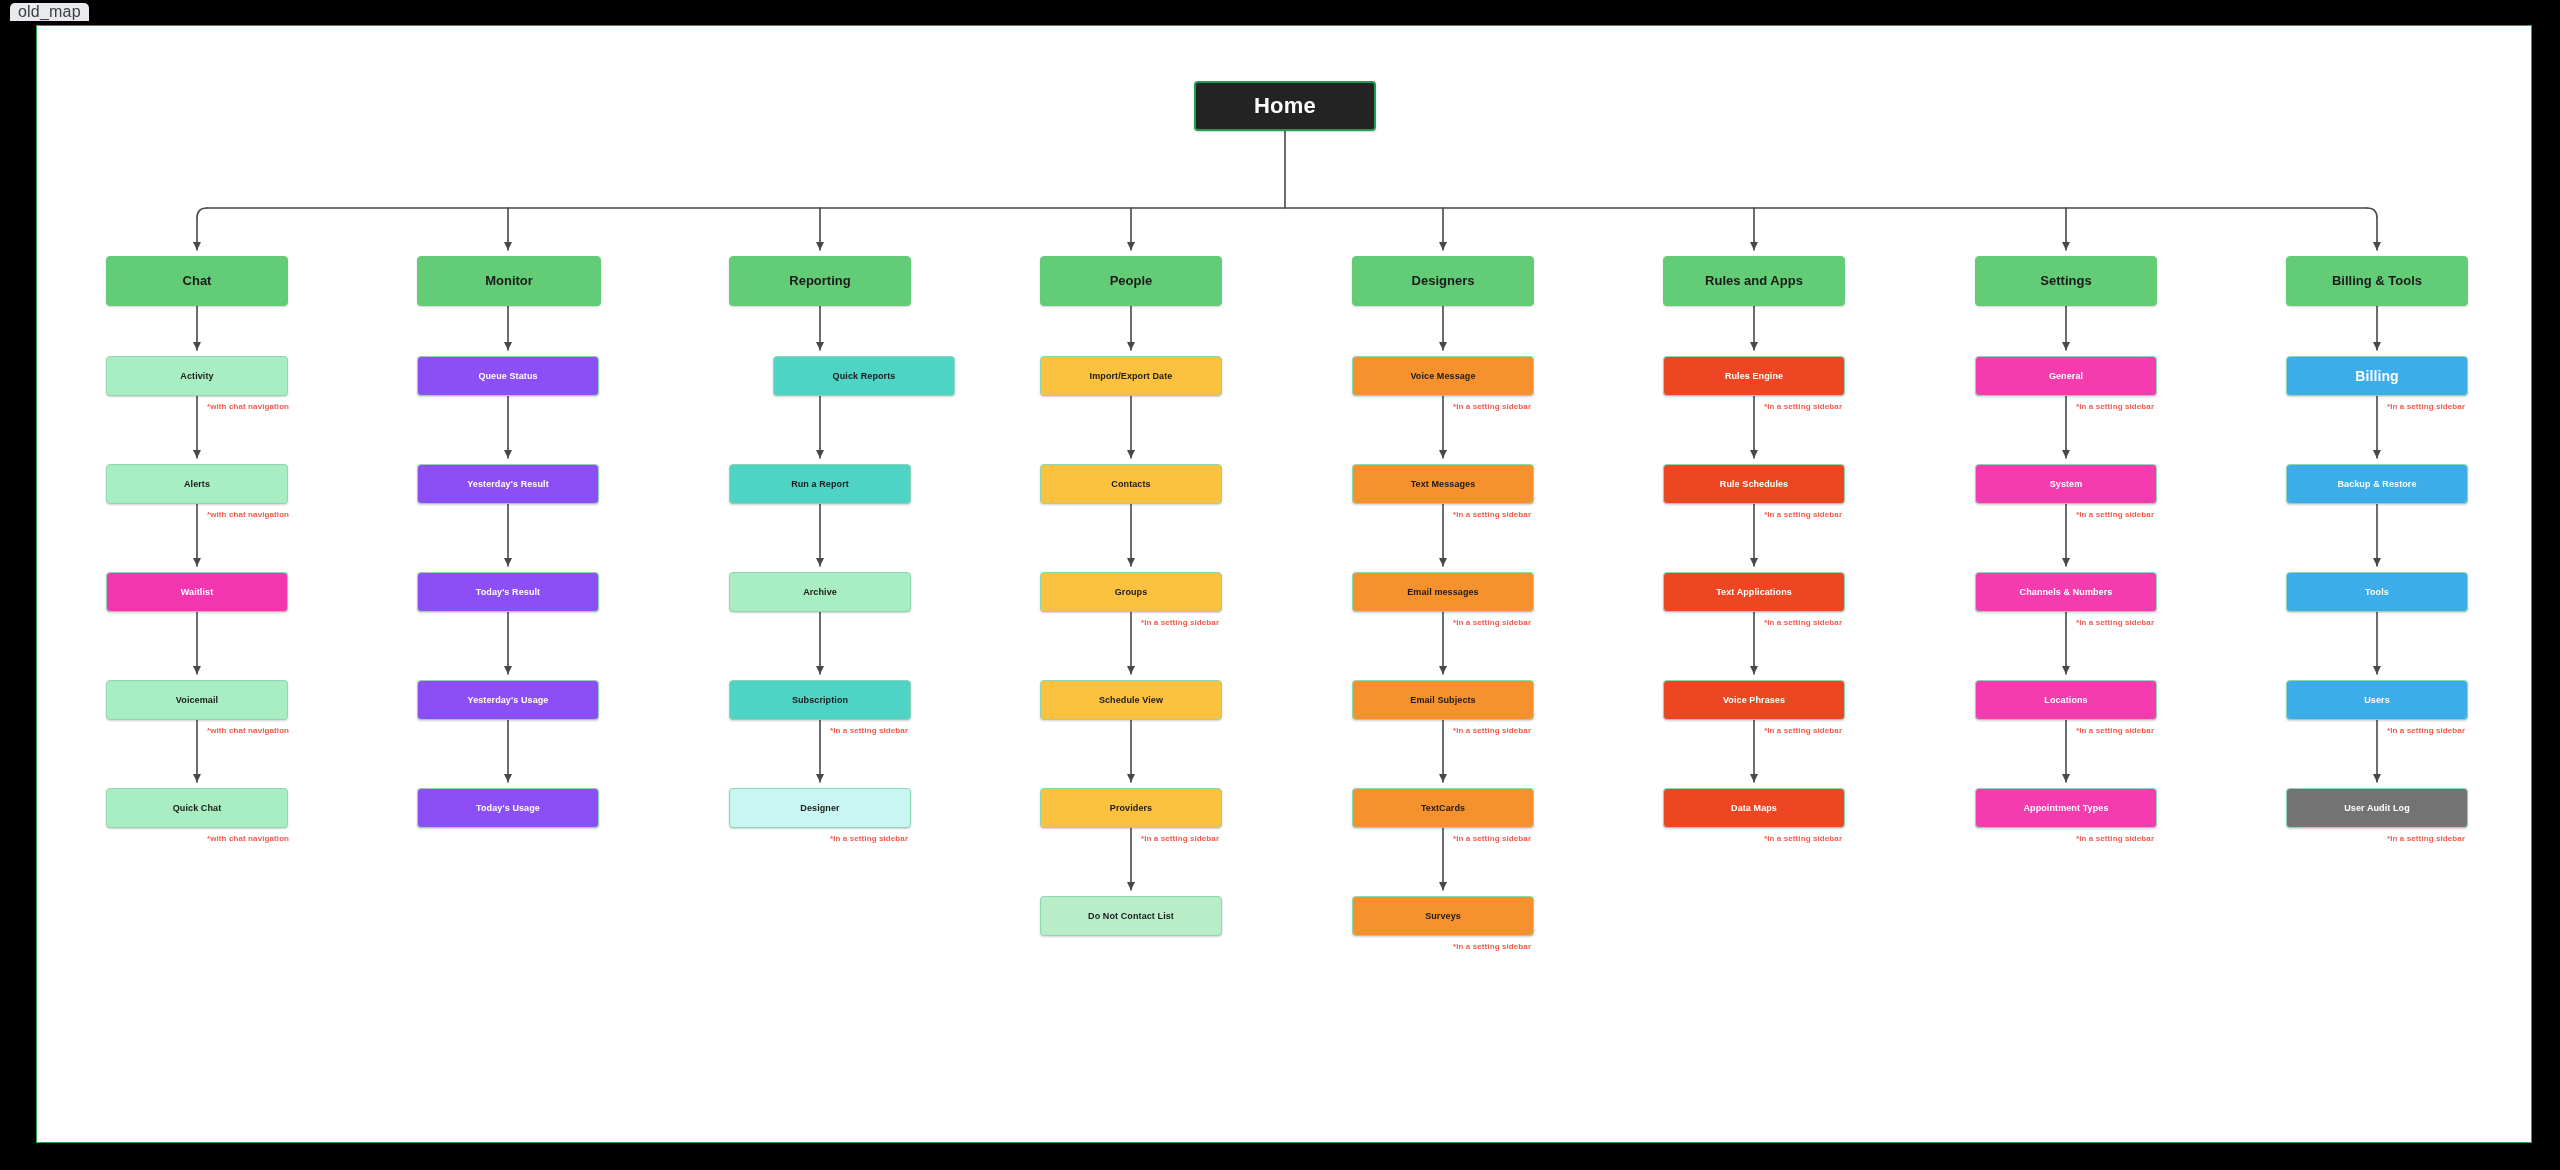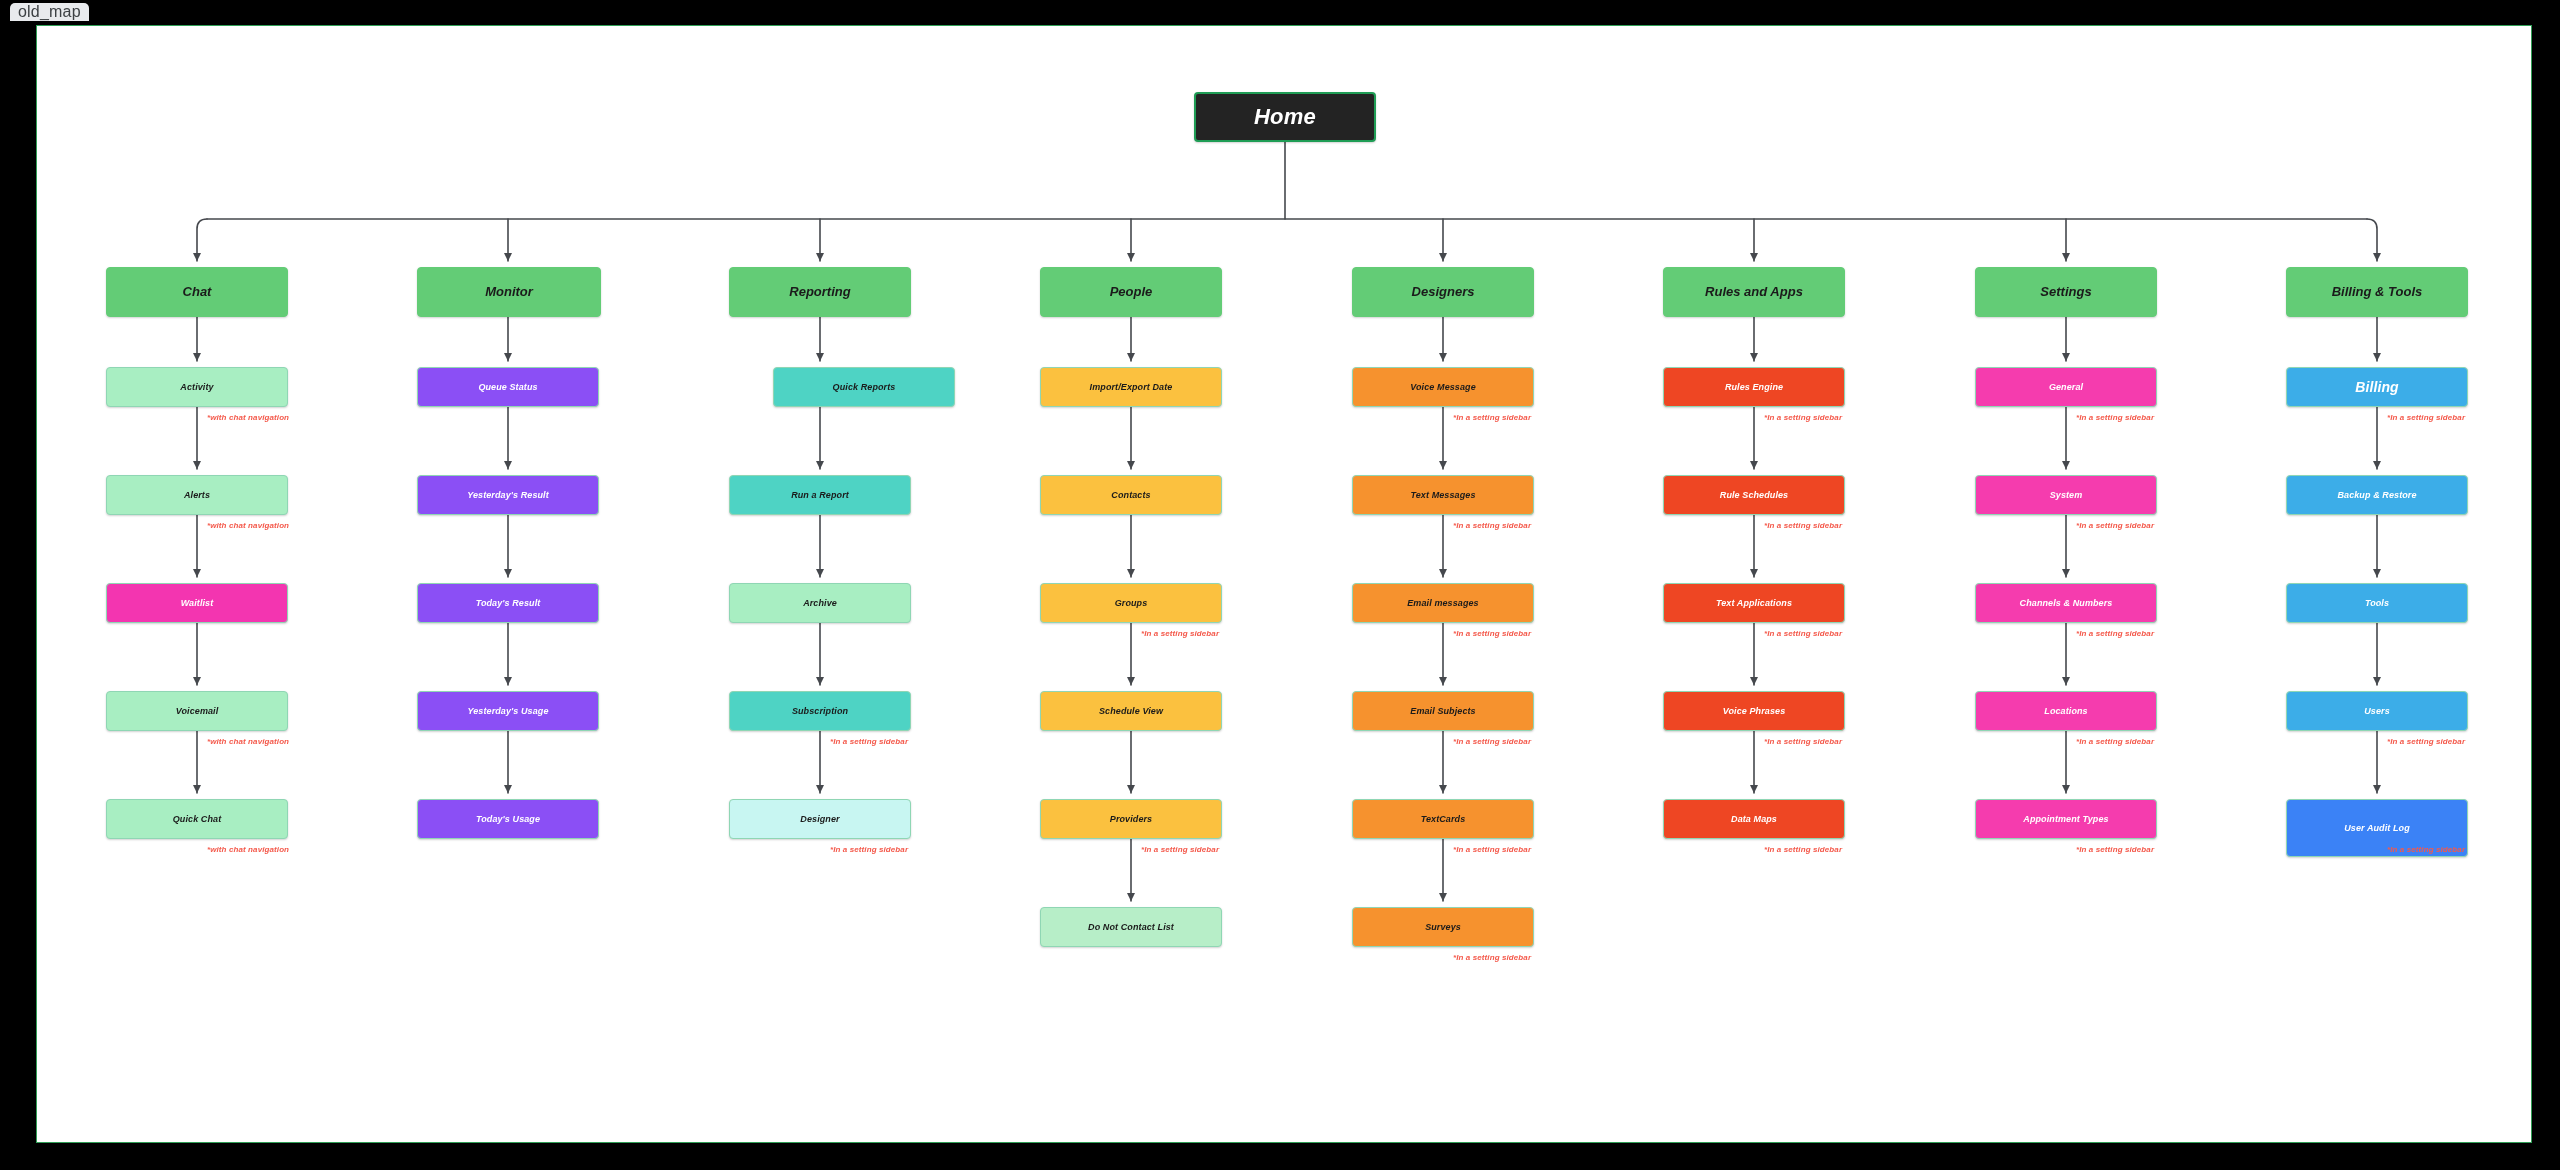--- a/index.html
+++ b/index.html
@@ -37,24 +37,23 @@
     top: 25px;
     width: 2496px;
     height: 1118px;
     background: #ffffff;
     border: 1px solid #2f9e55;
     box-sizing: border-box;
     overflow: hidden;
   }
   #diagram {
     position: absolute;
-    left: 0; top: 11px;
+    left: 0; top: 0;
     width: 2496px;
     height: 1118px;
-    font-style: italic;
   }
   svg.edges {
     position: absolute;
     left: 0; top: 0;
     width: 2496px;
     height: 1118px;
     pointer-events: none;
   }
   .node {
     position: absolute;
@@ -351,20 +350,20 @@
           <div class="node leaf" style="left: 2249px; top: 438px; width: 182px; height: 40px; background: rgb(60, 173, 232); border-color: rgb(143, 214, 180); color: rgb(255, 255, 255);">
             <span class="node-label">Backup &amp; Restore</span>
           </div>
           <div class="node leaf" style="left: 2249px; top: 546px; width: 182px; height: 40px; background: rgb(60, 173, 232); border-color: rgb(143, 214, 180); color: rgb(255, 255, 255);">
             <span class="node-label">Tools</span>
           </div>
           <div class="node leaf" style="left: 2249px; top: 654px; width: 182px; height: 40px; background: rgb(60, 173, 232); border-color: rgb(143, 214, 180); color: rgb(255, 255, 255);">
             <span class="node-label">Users</span>
           </div>
           <div class="annot" style="left: 2350px; top: 700px;">*In a setting sidebar</div>
-          <div class="node leaf" style="left: 2249px; top: 762px; width: 182px; height: 58px; background: #3b82f6; border-color: rgb(143, 214, 180); color: rgb(255, 255, 255);">
+          <div class="node leaf" style="left: 2249px; top: 762px; width: 182px; height: 40px; background: #737373; border-color: rgb(143, 214, 180); color: rgb(255, 255, 255);">
             <span class="node-label">User Audit Log</span>
           </div>
           <div class="annot" style="left: 2350px; top: 808px;">*In a setting sidebar</div>
         </div>
     </div>
   </div>
 </div>
 
 </body></html>

